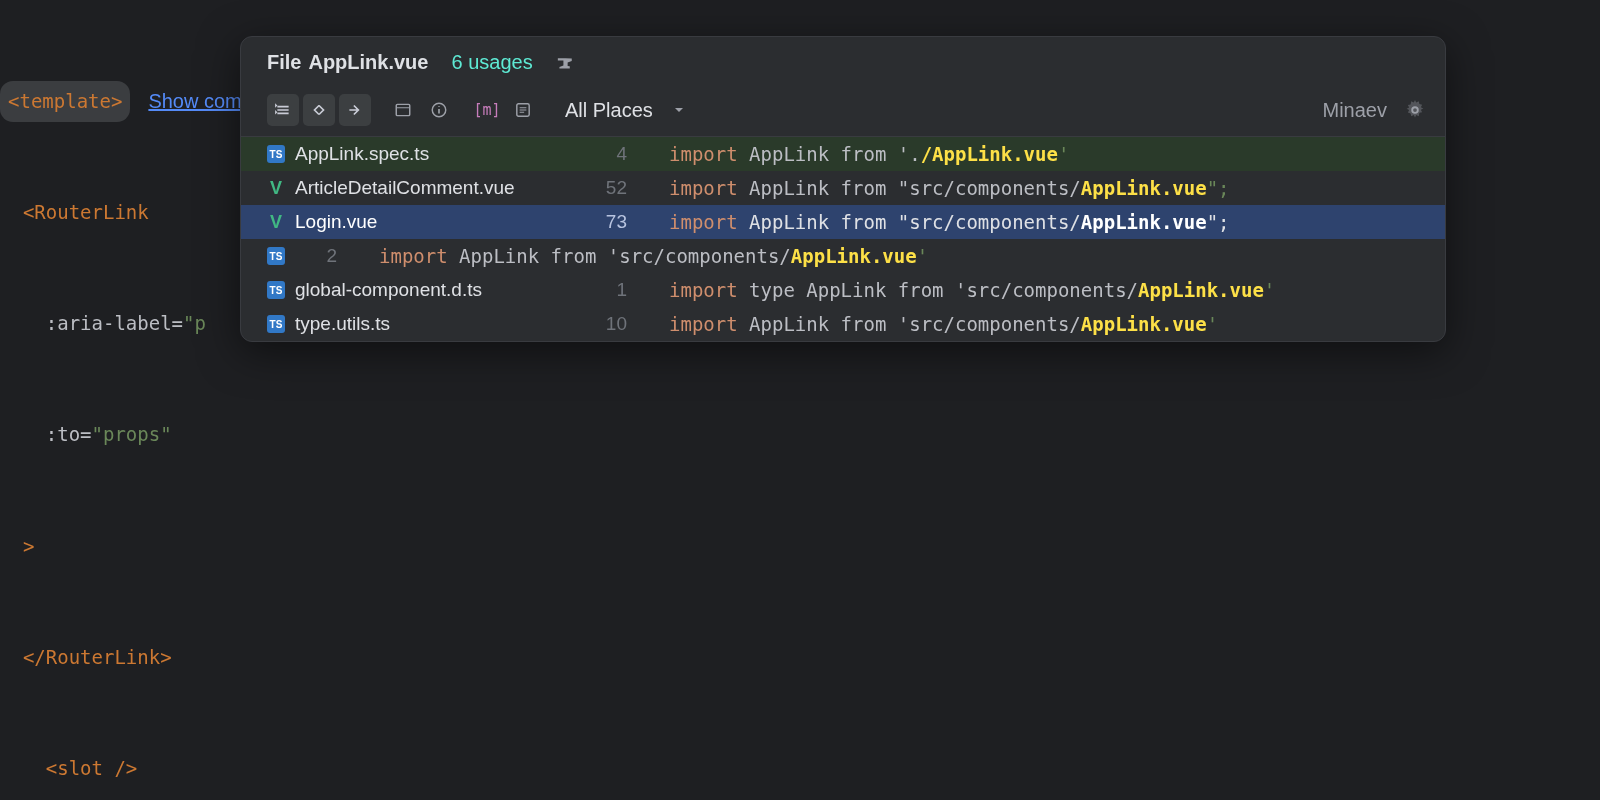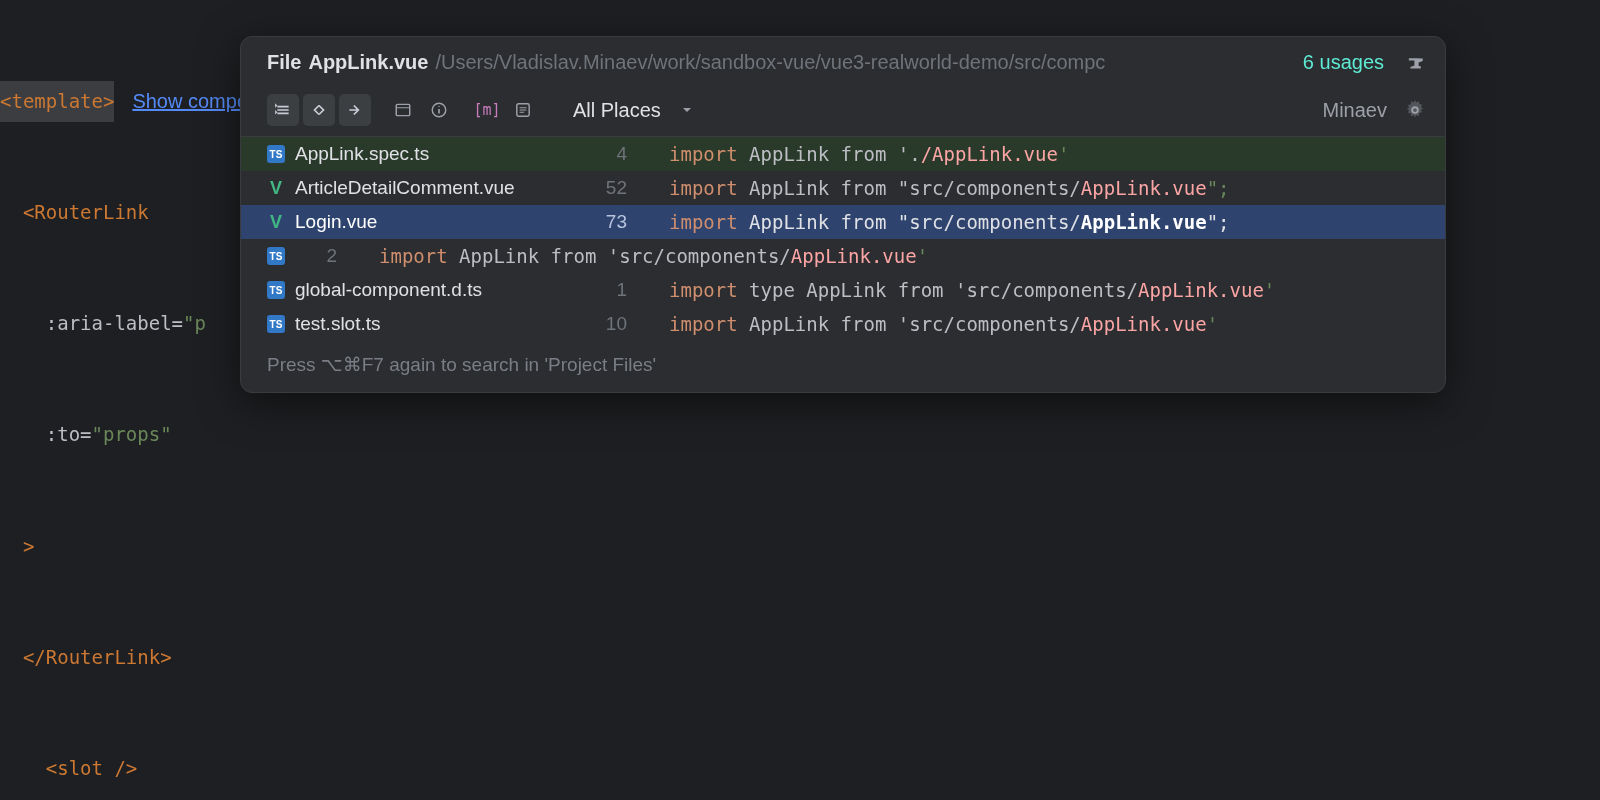--- a/index.html
+++ b/index.html
@@ -22,21 +22,21 @@
   line-height: 1.95;
   white-space: pre;
 }
 .code-line { padding-left: 0; }
 .tag-name { color: #cc7832; }
 .attr-name { color: #bcbec4; }
 .attr-val { color: #6a8759; }
 
 
 .top-row { display: flex; align-items: center; gap: 18px; height: 38px; padding-left: 0; }
-.template-tag { background: #3b3d40; color: #cc7832; padding: 2px 0; }
+.template-tag { background: #3b3d40; color: #cc7832; padding: 2px 8px; border-radius: 13px; }
 .usages-link {
   color: #548af7;
   text-decoration: underline;
   font-family: -apple-system, sans-serif;
   font-size: 20px;
   cursor: pointer;
 }
 
 
 .popup {
@@ -74,21 +74,21 @@
 .tool-btn {
   width: 32px; height: 32px;
   display: flex; align-items: center; justify-content: center;
   border-radius: 5px;
   color: #9da0a8;
   cursor: pointer;
   font-size: 17px;
 }
 .tool-btn.active { background: #3c3f41; color: #c9ccd6; }
 .tool-sep { width: 8px; }
-.scope-select { color: #dfe1e5; font-size: 20px; margin-left: 30px; cursor: pointer; display: flex; align-items: center; gap: 20px; }
+.scope-select { color: #dfe1e5; font-size: 20px; margin-left: 22px; cursor: pointer; display: flex; align-items: center; gap: 20px; }
 .toolbar-spacer { flex: 1; }
 .usages-label { color: #9da0a8; font-size: 20px; margin-right: 14px; }
 .gear { color: #9da0a8; cursor: pointer; }
 
 .results { }
 .result-row {
   display: flex;
   align-items: center;
   padding: 4px 12px 4px 26px;
   height: 34px;
@@ -108,21 +108,21 @@
 }
 .icon-ts { background: #3178c6; }
 .icon-vue { color: #41b883; background: none; font-size: 18px; font-weight: 700; }
 .file-name { color: #dfe1e5; min-width: 290px; }
 .file-name.blue { color: #fff; }
 .line-no { color: #6f737a; width: 42px; text-align: right; margin-right: 42px; font-variant-numeric: tabular-nums; }
 .result-row.hl-blue .line-no { color: #b8c4e0; }
 .snippet { font-family: ui-monospace, Menlo, monospace; color: #bcbec4; }
 .snippet .kw { color: #cf8e6d; }
 .snippet .str { color: #6a8759; }
-.snippet .hl { color: #fca5a5; font-weight: 400; }
+.snippet .hl { color: #fde047; font-weight: 700; }
 .result-row.hl-blue .snippet { color: #dfe1e5; }
 .result-row.hl-blue .snippet .str { color: #dfe1e5; }
 .result-row.hl-blue .snippet .hl { color: #fff; font-weight: 600; }
 
 .popup-footer {
   padding: 12px 26px 16px;
   color: #7a7e85;
   font-size: 19px;
 }
 svg { display: block; }
@@ -154,21 +154,20 @@
   
   
   
   
 </div>
 
 <div class="popup">
   <div class="popup-header">
     <span class="popup-title-file">File</span>
     <span class="popup-title-name">AppLink.vue</span>
-    <span class="popup-path">/Users/Vladislav.Minaev/work/sandbox-vue/vue3-realworld-demo/src/compc</span>
     <span class="popup-count">6 usages</span>
     <span class="pin-icon">
       <svg width="18" height="18" viewBox="0 0 16 16">
           <path fill="currentColor" d="M9.5 1 11 2.5 9.3 6l2.2 2.2L13 7l1.5 1.5-3 3L8 15l-1-1 1.5-3.5-3-3L2 11 .5 9.5 3 7l2.2-2.2L9.5 1z" transform="rotate(45 8 8)"></path>
         </svg>
     </span>
   </div>
 
   <div class="popup-toolbar">
     <div class="tool-btn active">
@@ -249,20 +248,19 @@
         <div class="snippet"><span class="kw">import </span><span>AppLink from 'src/components/</span><span class="hl">AppLink.vue</span><span class="str">'</span></div>
       </div>
       <div class="result-row ">
         <div class="file-icon icon-ts">TS</div>
         <div class="file-name">global-component.d.ts</div>
         <div class="line-no">1</div>
         <div class="snippet"><span class="kw">import </span><span>type AppLink from 'src/components/</span><span class="hl">AppLink.vue</span><span class="str">'</span></div>
       </div>
       <div class="result-row ">
         <div class="file-icon icon-ts">TS</div>
-        <div class="file-name">test.slot.ts</div>
+        <div class="file-name">type.utils.ts</div>
         <div class="line-no">10</div>
         <div class="snippet"><span class="kw">import </span><span>AppLink from 'src/components/</span><span class="hl">AppLink.vue</span><span class="str">'</span></div>
       </div>
     </div>
 
-  <div class="popup-footer">Press ⌥⌘F7 again to search in 'Project Files'</div>
 </div>
 
 </body></html>

